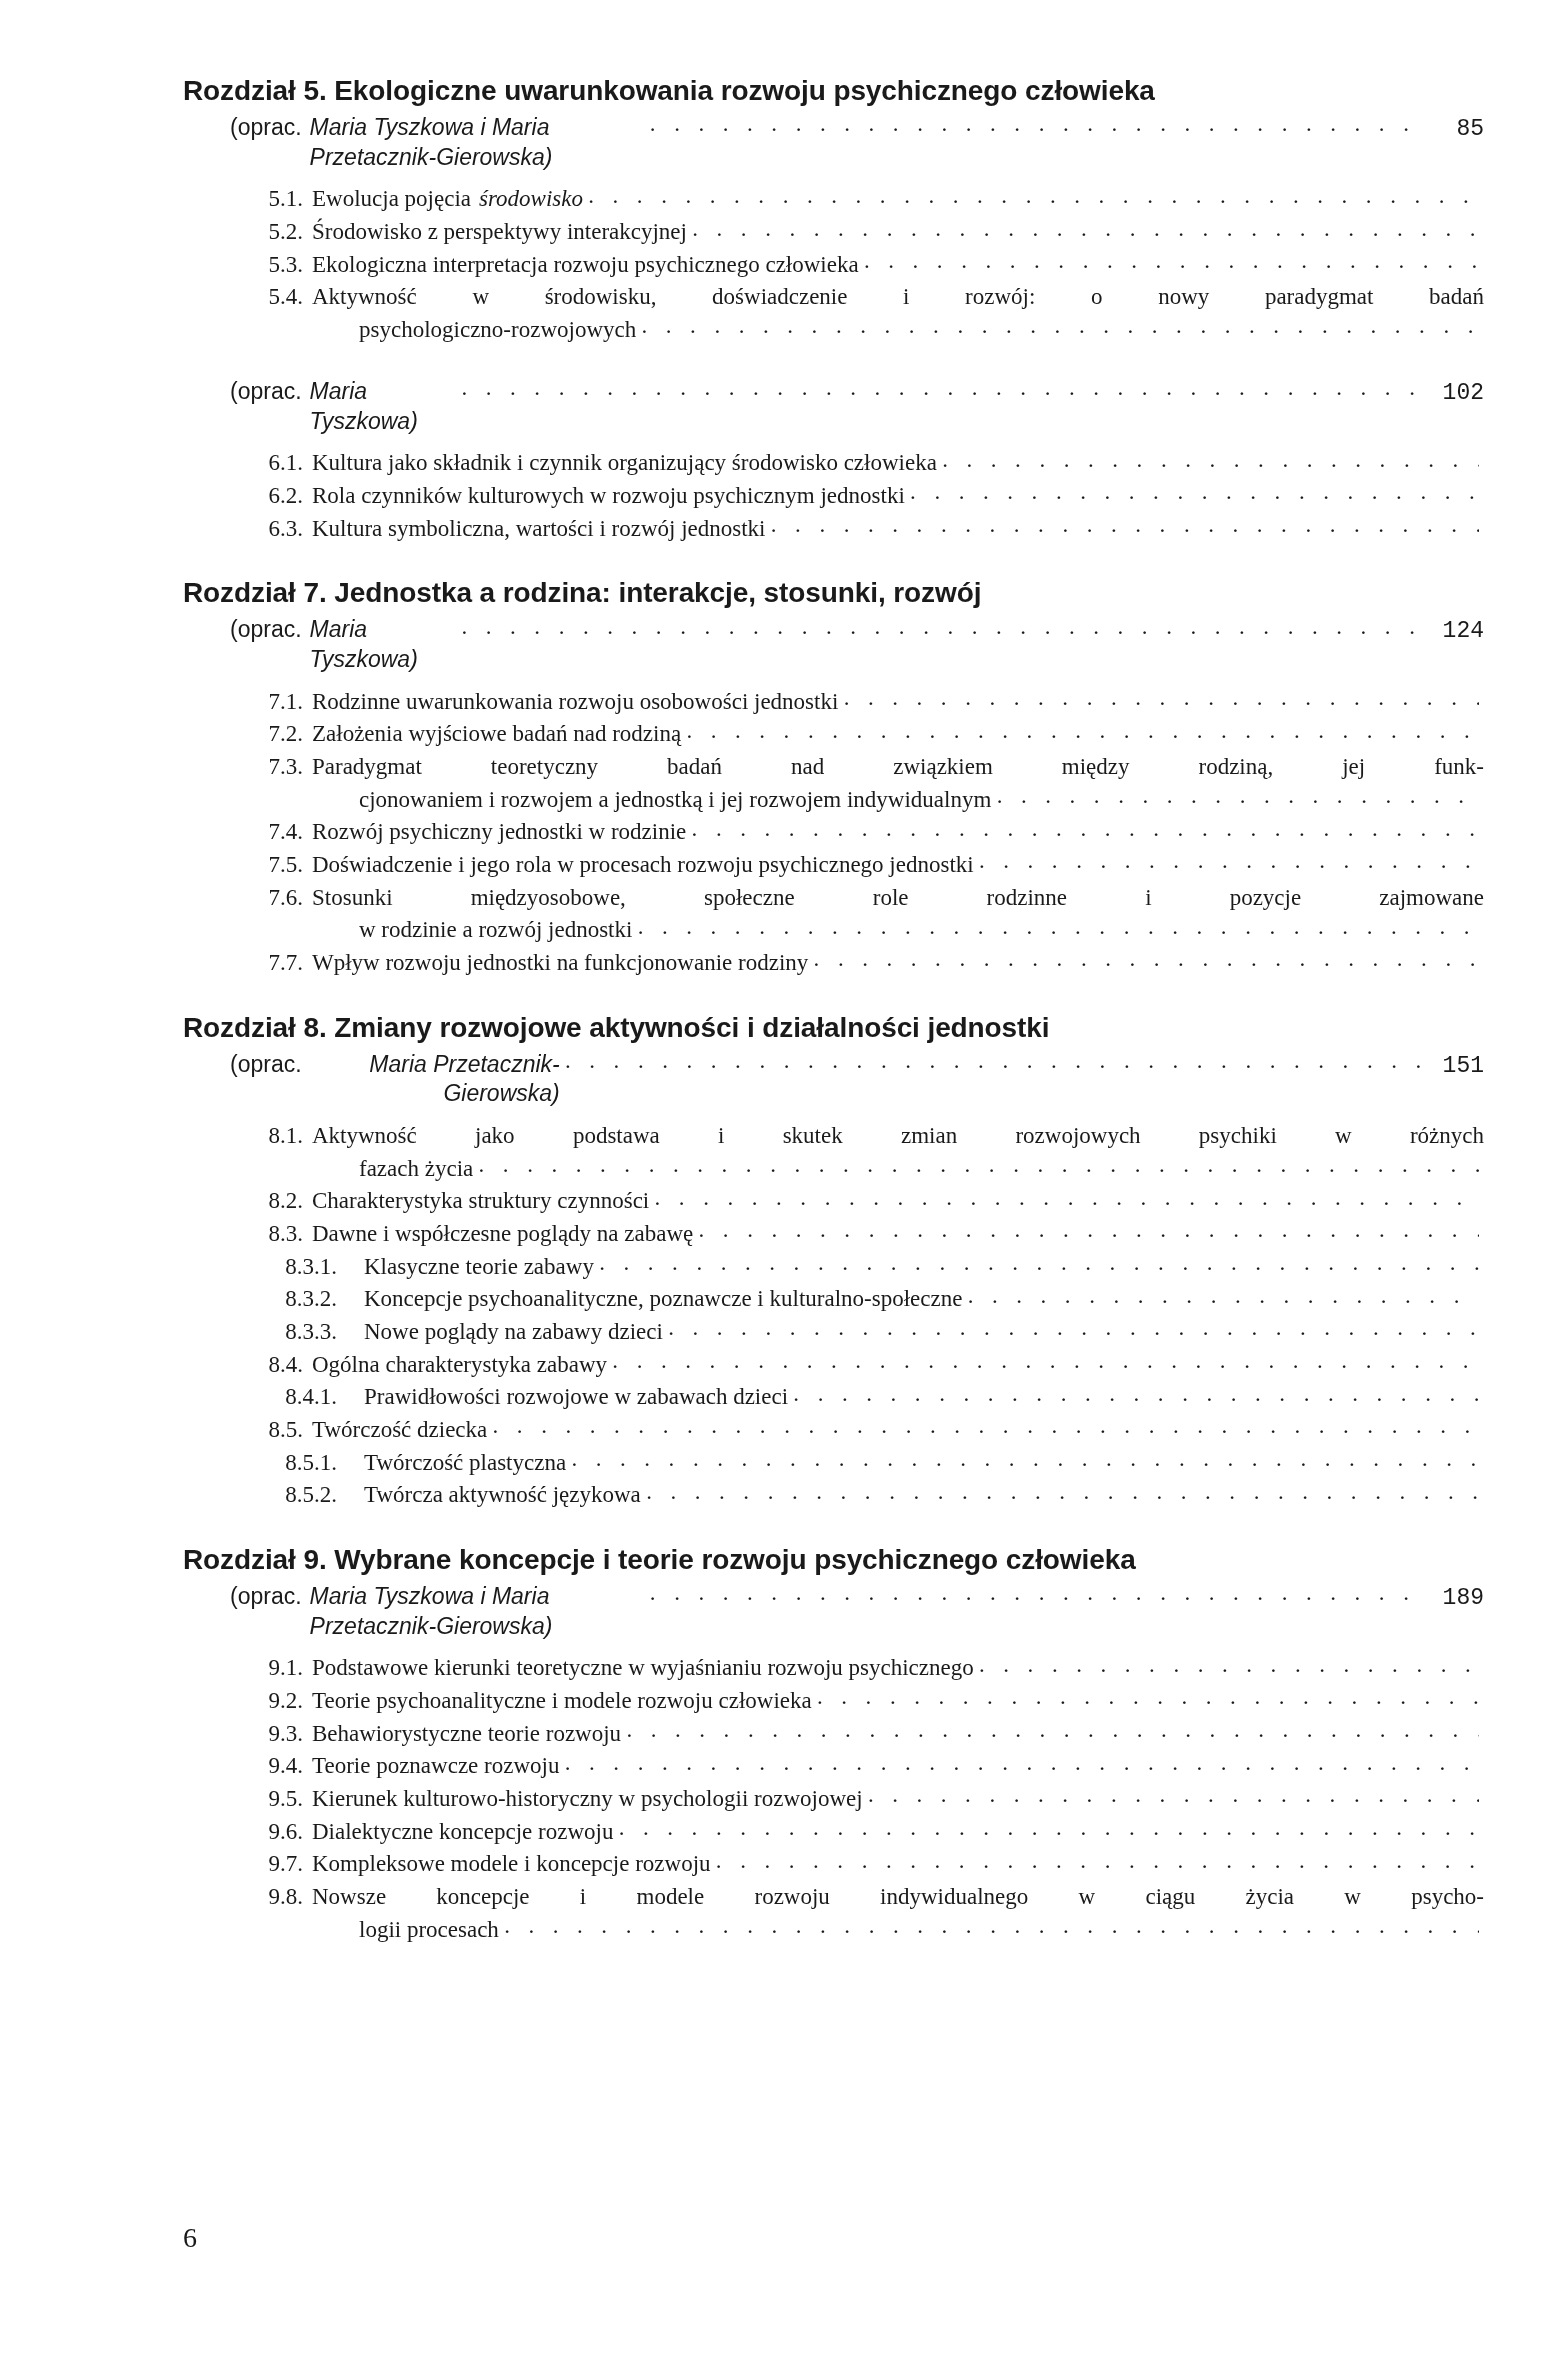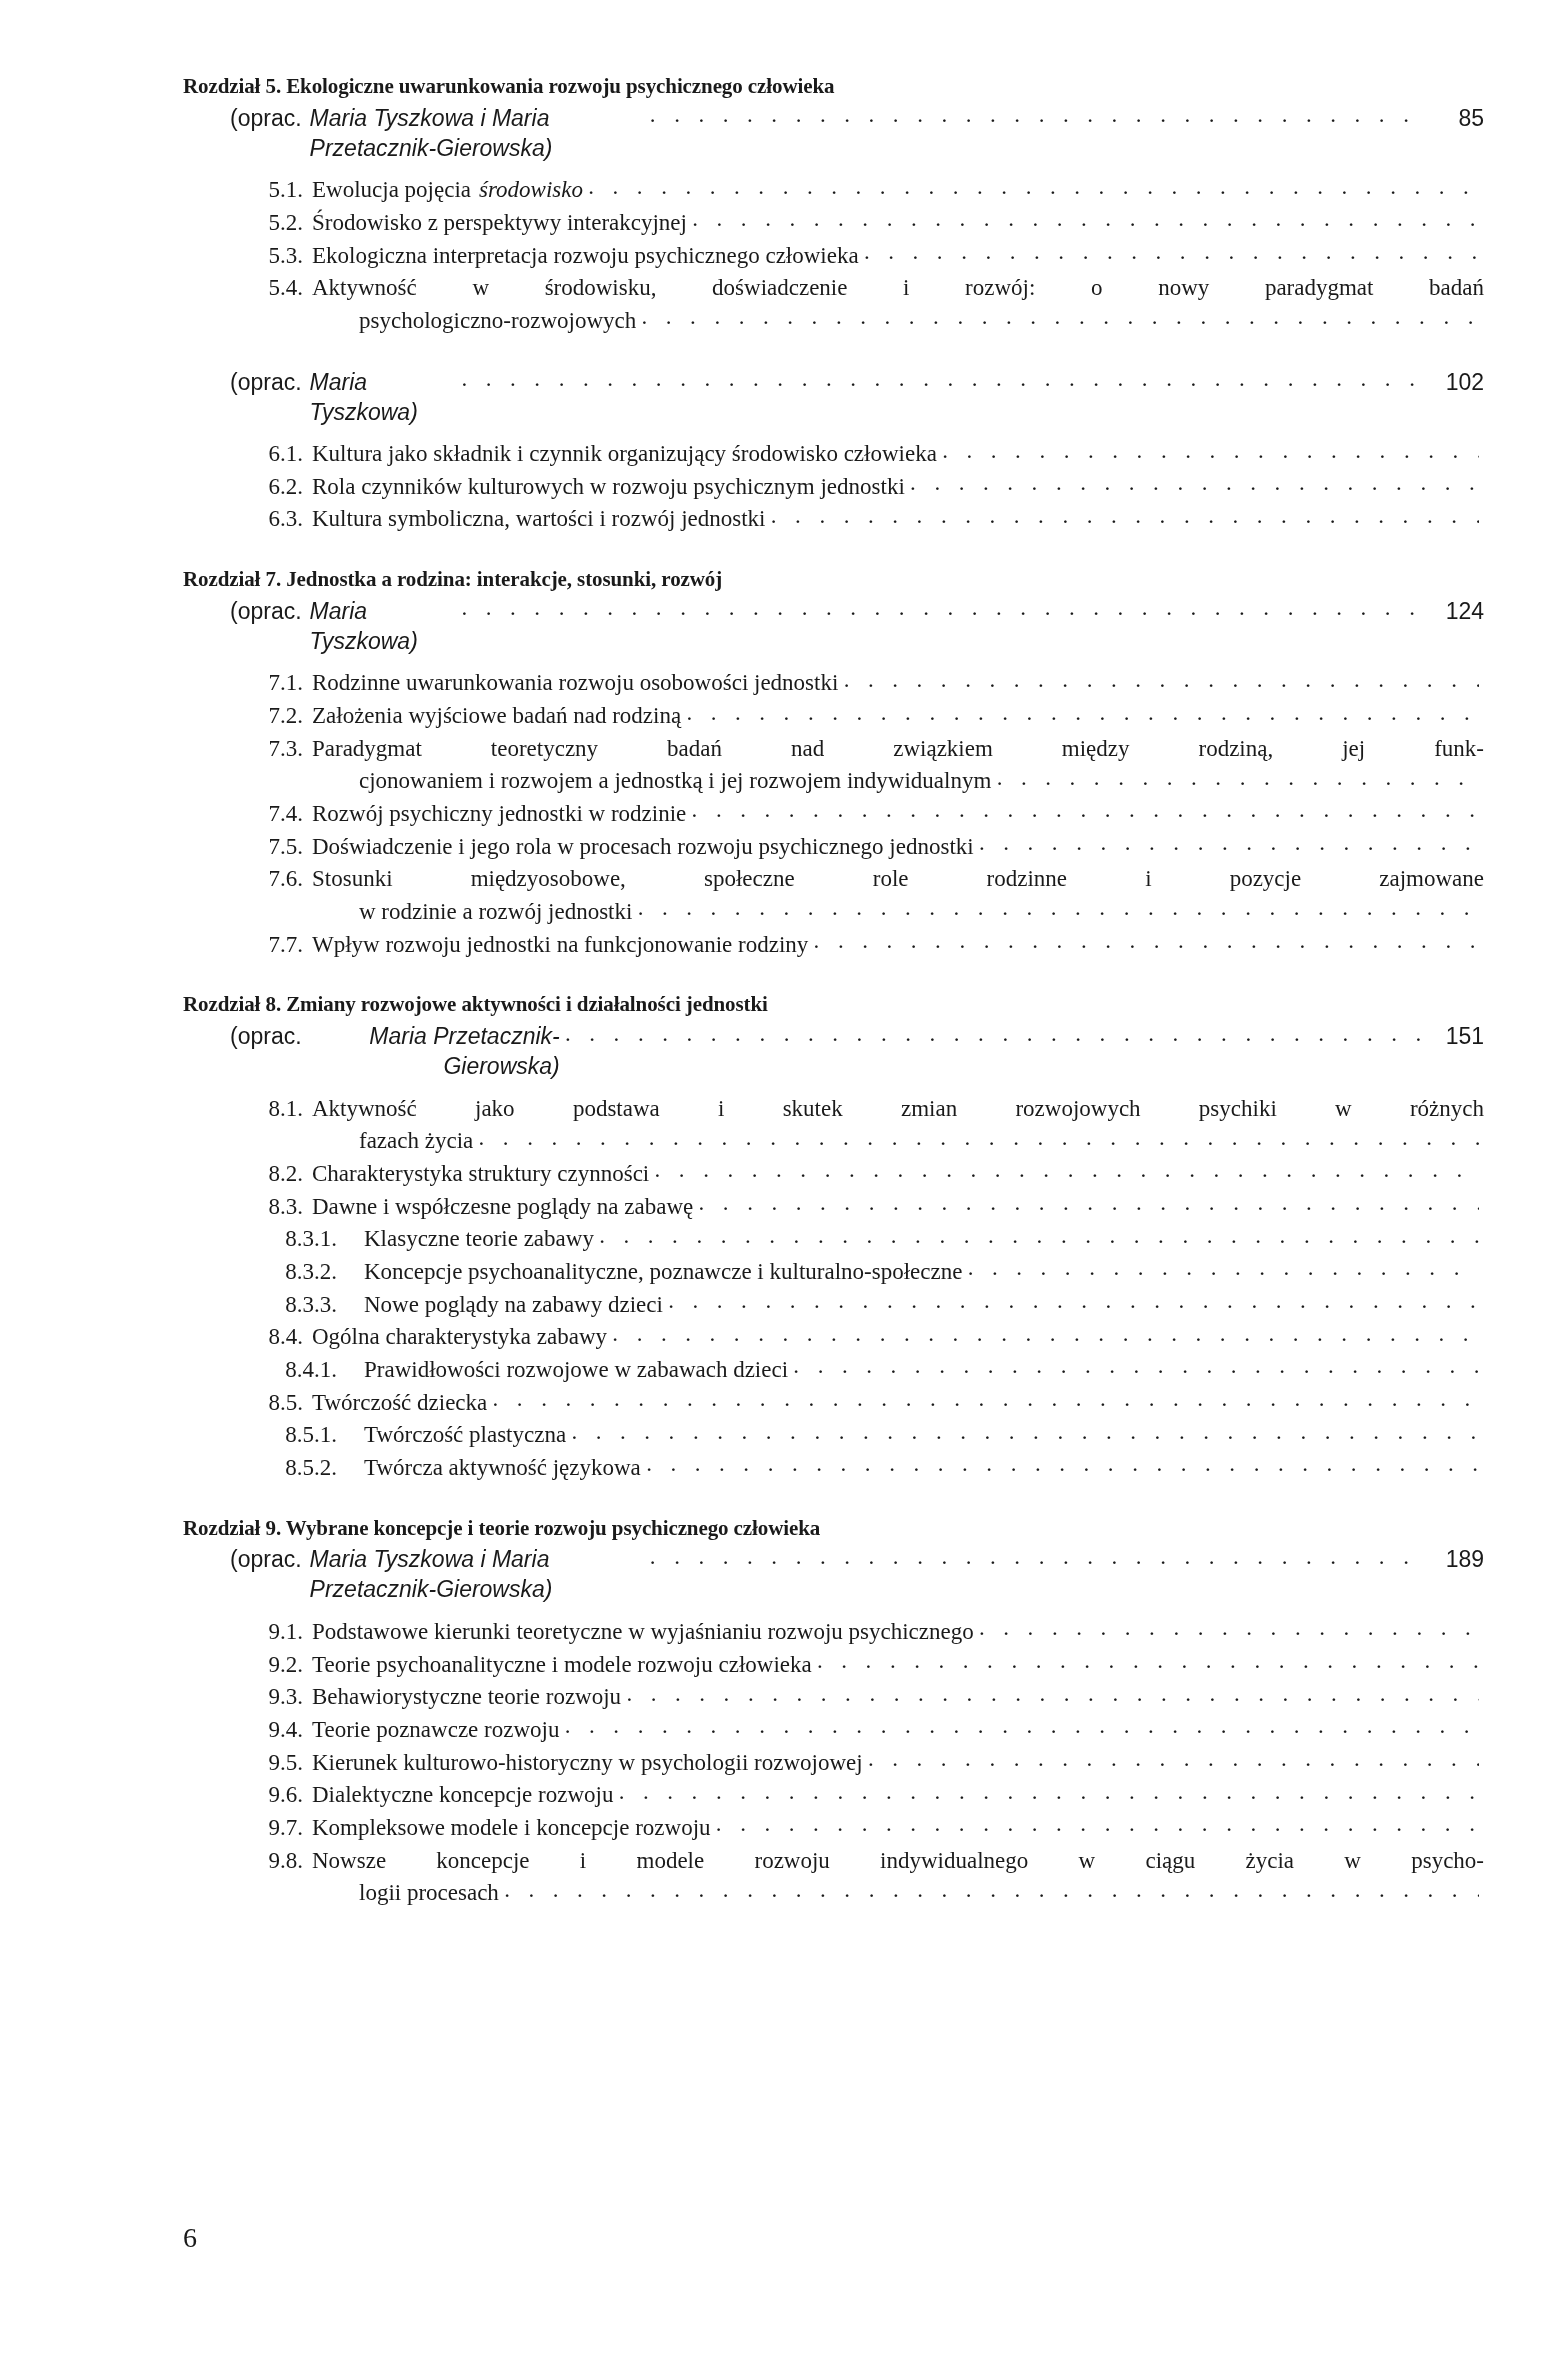--- a/index.html
+++ b/index.html
@@ -27,23 +27,23 @@
     left: 183px;
     top: 73px;
     width: 1301px;
   }
 
   
   .chapter {
     margin-bottom: 30px;
   }
   .chapter-title {
-    font-family: Liberation Serif, serif;
+    font-family: Liberation Sans, sans-serif;
     font-weight: bold;
-    font-size: 21px;
+    font-size: 28px;
     line-height: 1.30;
     letter-spacing: -0.1px;
     margin-bottom: 3.6px;
     white-space: nowrap;
   }
   .chapter-authors {
     font-family: "Liberation Sans", sans-serif;
     font-size: 23px;
     line-height: 1.30;
     padding-left: 47px;
@@ -142,21 +142,21 @@
     top: -3.6px;
     overflow: hidden;
     white-space: nowrap;
     letter-spacing: 6.4px;
     font-family: "Liberation Serif", serif;
     font-size: 23px;
   }
   .authors-page {
     flex: 0 0 55px;
     text-align: right;
-    font-family: Liberation Sans, sans-serif;
+    font-family: Liberation Mono, monospace;
     font-size: 23px;
   }
 
   .folio {
     position: absolute;
     left: 183px;
     top: 2222px;
     font-size: 28px;
   }
   .gap-s { height: 10.7px; }

